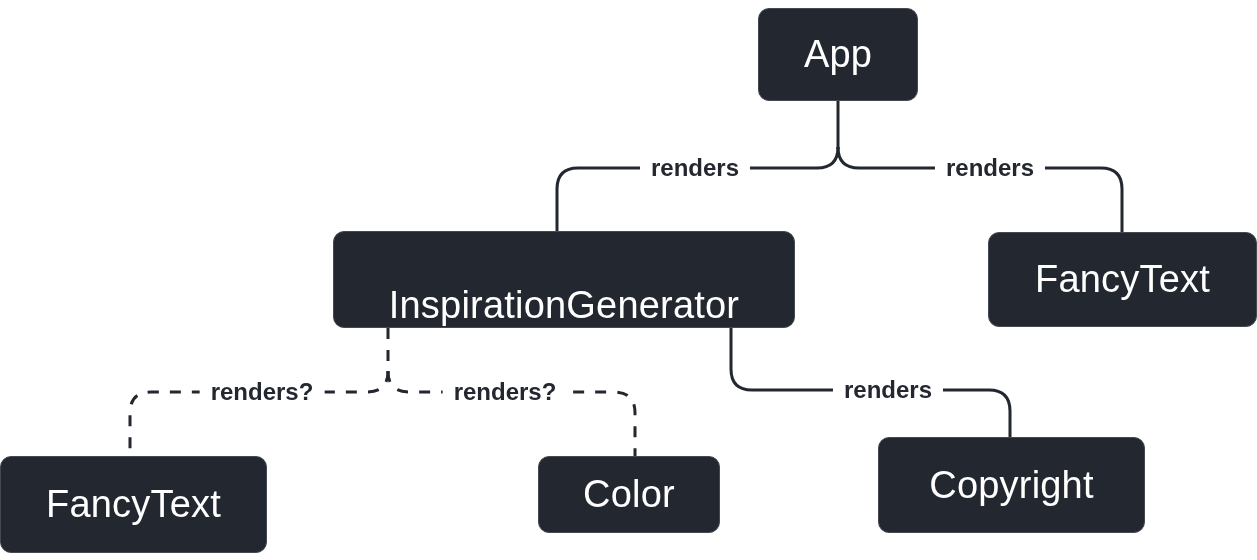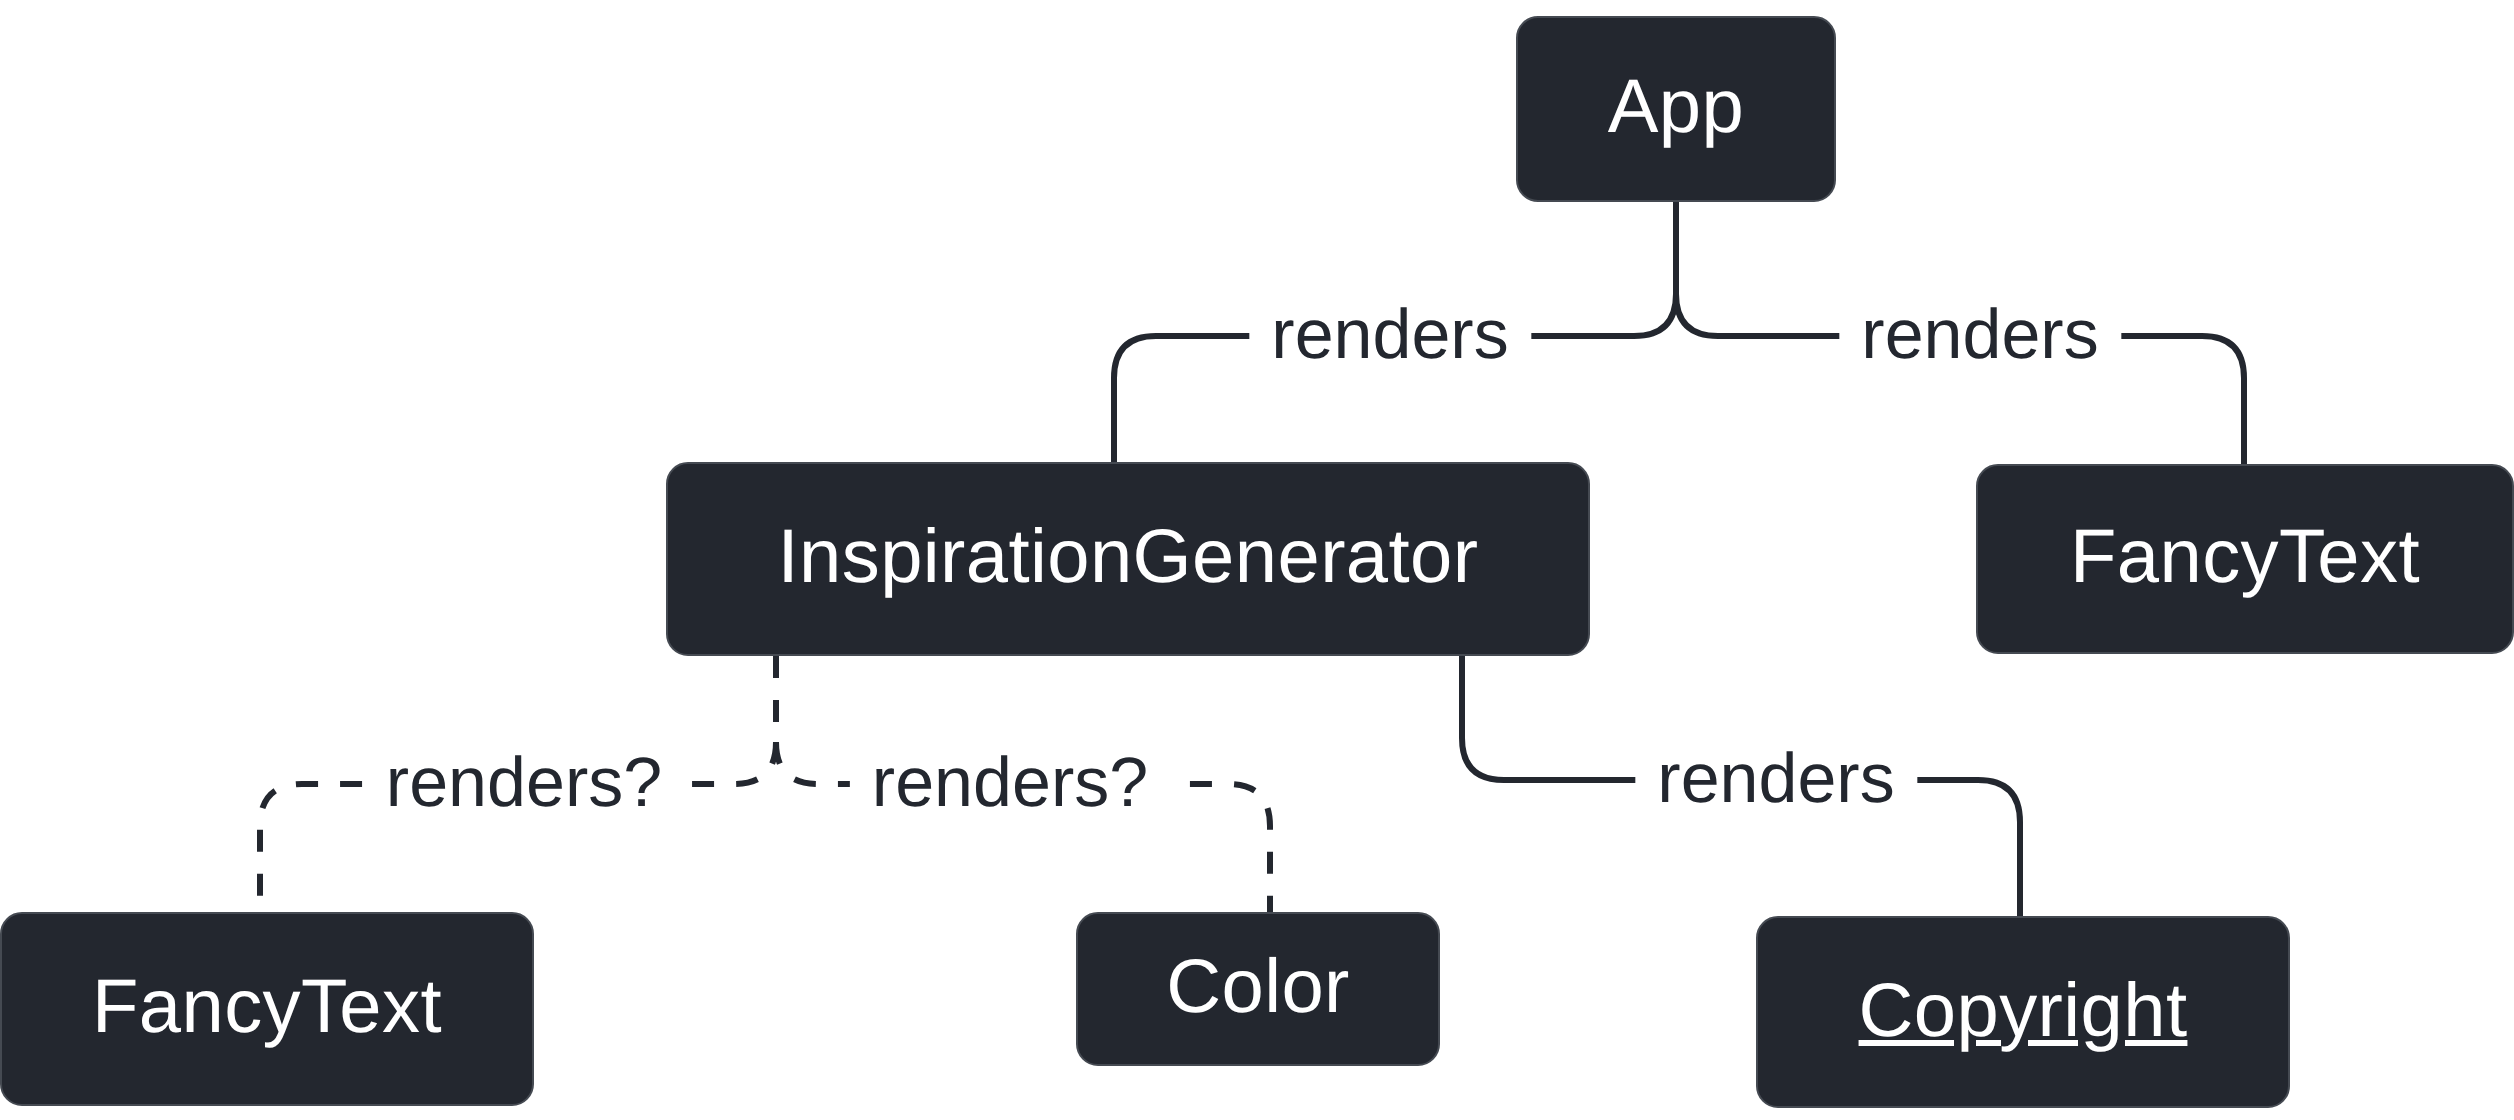--- a/index.html
+++ b/index.html
@@ -42,33 +42,33 @@
     font-weight: 500;
     letter-spacing: 0.2px;
     box-sizing: border-box;
     white-space: nowrap;
   }
   .edge-label {
     position: absolute;
     transform: translate(-50%, -50%);
     background: var(--background, #ffffff);
     color: var(--label-text, #23272f);
-    font-size: 35px;
-    font-weight: normal;
+    font-size: 24px;
+    font-weight: bold;
     padding: 2px 11px;
     white-space: nowrap;
     line-height: 1.1;
   }
   
   .node-app                   { left: 758px; top: 8px;   width: 160px; height: 93px; }
-  .node-inspiration-generator { left: 333px; top: 231px; width: 462px; height: 97px; }
+  .node-inspiration-generator { left: 333px; top: 231px; width: 462px; height: 97px; align-items: flex-end; }
   .node-fancy-text-top        { left: 988px; top: 232px; width: 269px; height: 95px; }
   .node-fancy-text-bottom     { left: 0px;   top: 456px; width: 267px; height: 97px; }
   .node-color                 { left: 538px; top: 456px; width: 182px; height: 77px; }
-  .node-copyright             { left: 878px; top: 458px; width: 267px; height: 96px; text-decoration: underline; }
+  .node-copyright             { left: 878px; top: 437px; width: 267px; height: 96px; }
   
   .label-0 { left: 695px; top: 168px; }
   .label-1 { left: 990px; top: 168px; }
   .label-2 { left: 262px; top: 392px; }
   .label-3 { left: 505px; top: 392px; }
   .label-4 { left: 888px; top: 390px; }
 </style>
 </head>
 <body>
 

